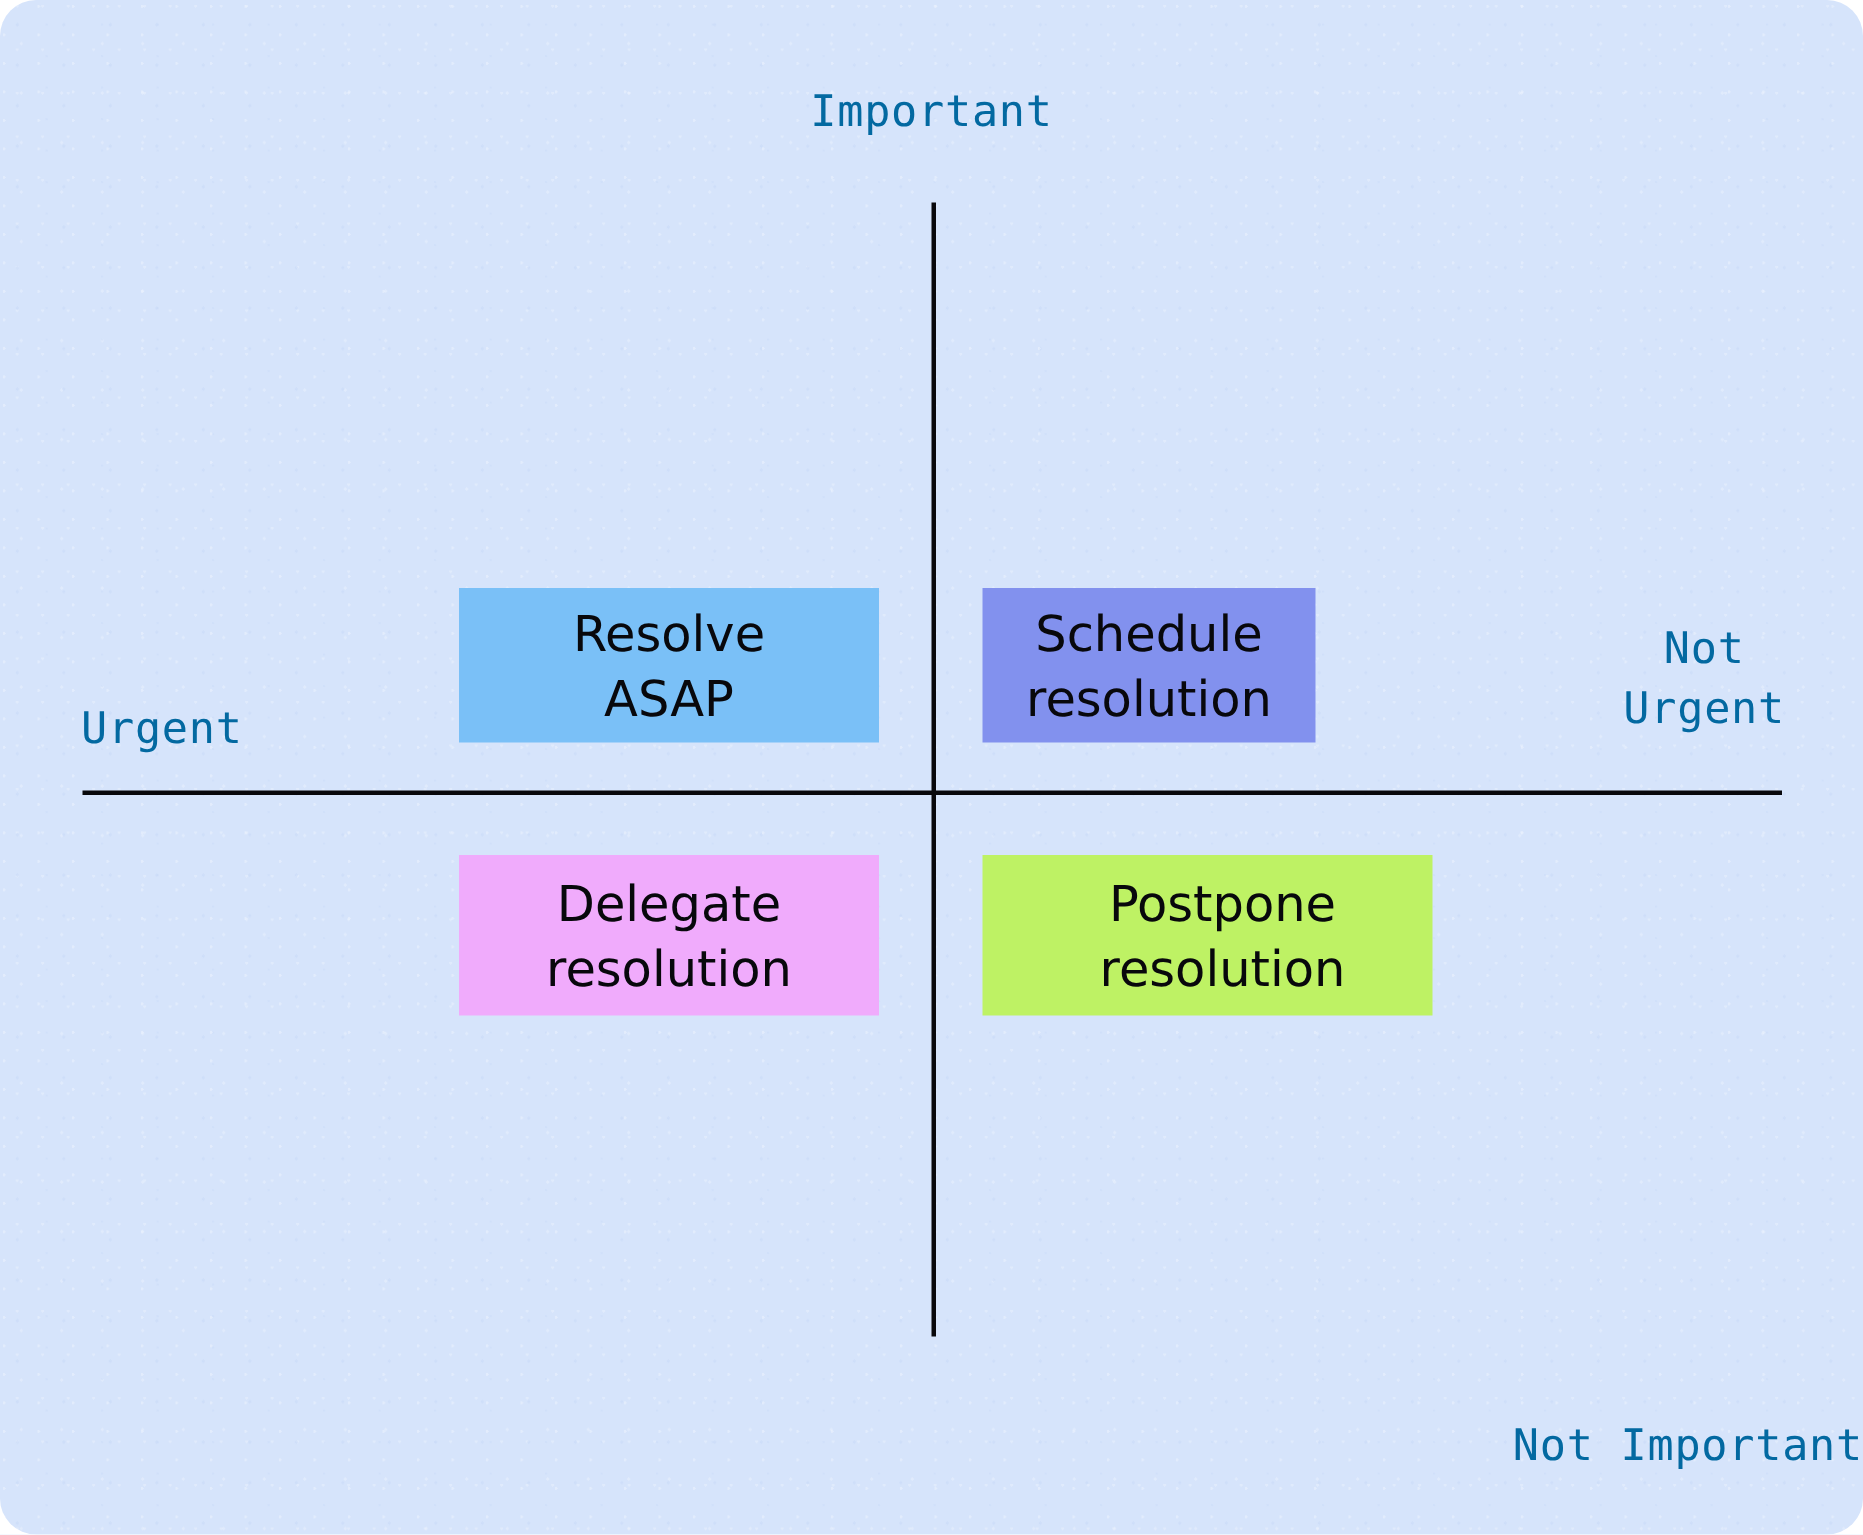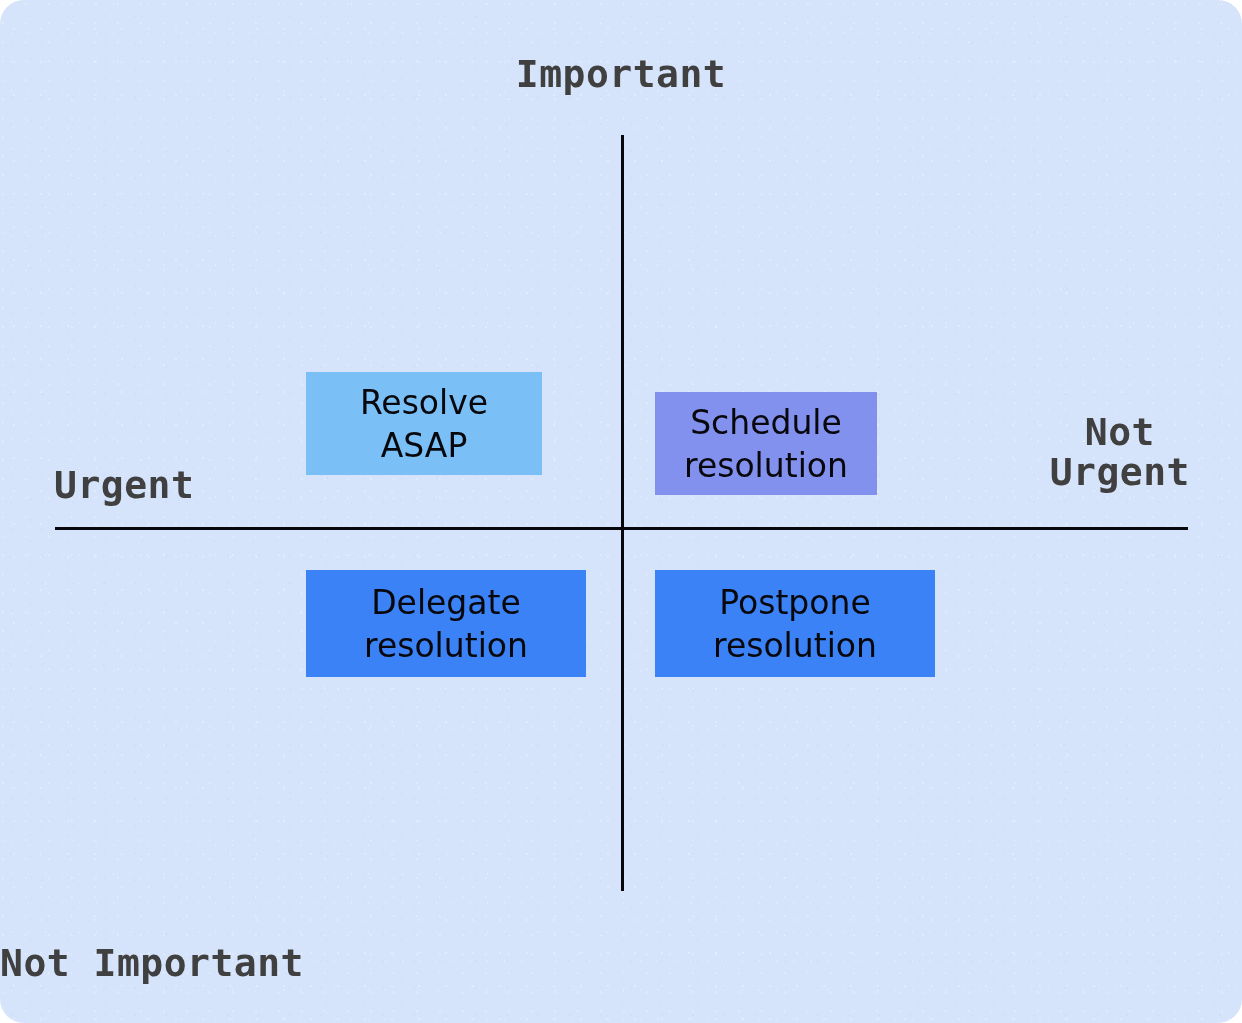--- a/index.html
+++ b/index.html
@@ -54,38 +54,38 @@
     left: 55px;
     top: 527px;
     width: 1133px;
     height: 3px;
   }
 
   
   .axis-label {
     position: absolute;
     font-family: "DejaVu Sans Mono", "Liberation Mono", monospace;
-    font-weight: 700;
-    font-size: 38px;
+    font-weight: 400;
+    font-size: 29px;
     line-height: 40px;
-    color: #404040;
+    color: #0369a1;
     letter-spacing: 0.5px;
     white-space: pre-line;
   }
   #label-important {
     top: 54px;
     left: 0;
     width: 1242px;
     text-align: center;
   }
   #label-not-important {
     top: 943px;
     left: 0;
     width: 1242px;
-    text-align: left;
+    text-align: right;
   }
   #label-urgent {
     top: 465px;
     left: 54px;
     text-align: left;
   }
   #label-not-urgent {
     top: 412px;
     right: 52px;
     text-align: center;
@@ -100,22 +100,22 @@
     text-align: center;
     color: #08080c;
     font-family: "DejaVu Sans", "Liberation Sans", sans-serif;
     font-weight: 400;
     font-size: 33px;
     line-height: 43px;
     white-space: pre-line;
   }
   #box-resolve-asap {
     left: 306px;
-    top: 372px;
-    width: 236px;
+    top: 392px;
+    width: 280px;
     height: 103px;
   }
   #box-schedule-resolution {
     left: 655px;
     top: 392px;
     width: 222px;
     height: 103px;
   }
   #box-delegate-resolution {
     left: 306px;
@@ -146,19 +146,19 @@
 
   <div class="axis-label" id="label-not-urgent">Not
 Urgent</div>
 
   <div class="quadrant-box" id="box-resolve-asap" style="background-color: rgb(122, 192, 247);">Resolve
 ASAP</div>
 
   <div class="quadrant-box" id="box-schedule-resolution" style="background-color: rgb(130, 145, 238);">Schedule
 resolution</div>
 
-  <div class="quadrant-box" id="box-delegate-resolution" style="background-color: #3b82f6;">Delegate
+  <div class="quadrant-box" id="box-delegate-resolution" style="background-color: #f0abfc;">Delegate
 resolution</div>
 
-  <div class="quadrant-box" id="box-postpone-resolution" style="background-color: #3b82f6;">Postpone
+  <div class="quadrant-box" id="box-postpone-resolution" style="background-color: #bef264; padding-left: 20px;">Postpone
 resolution</div>
 
 </div>
 
 </body></html>

